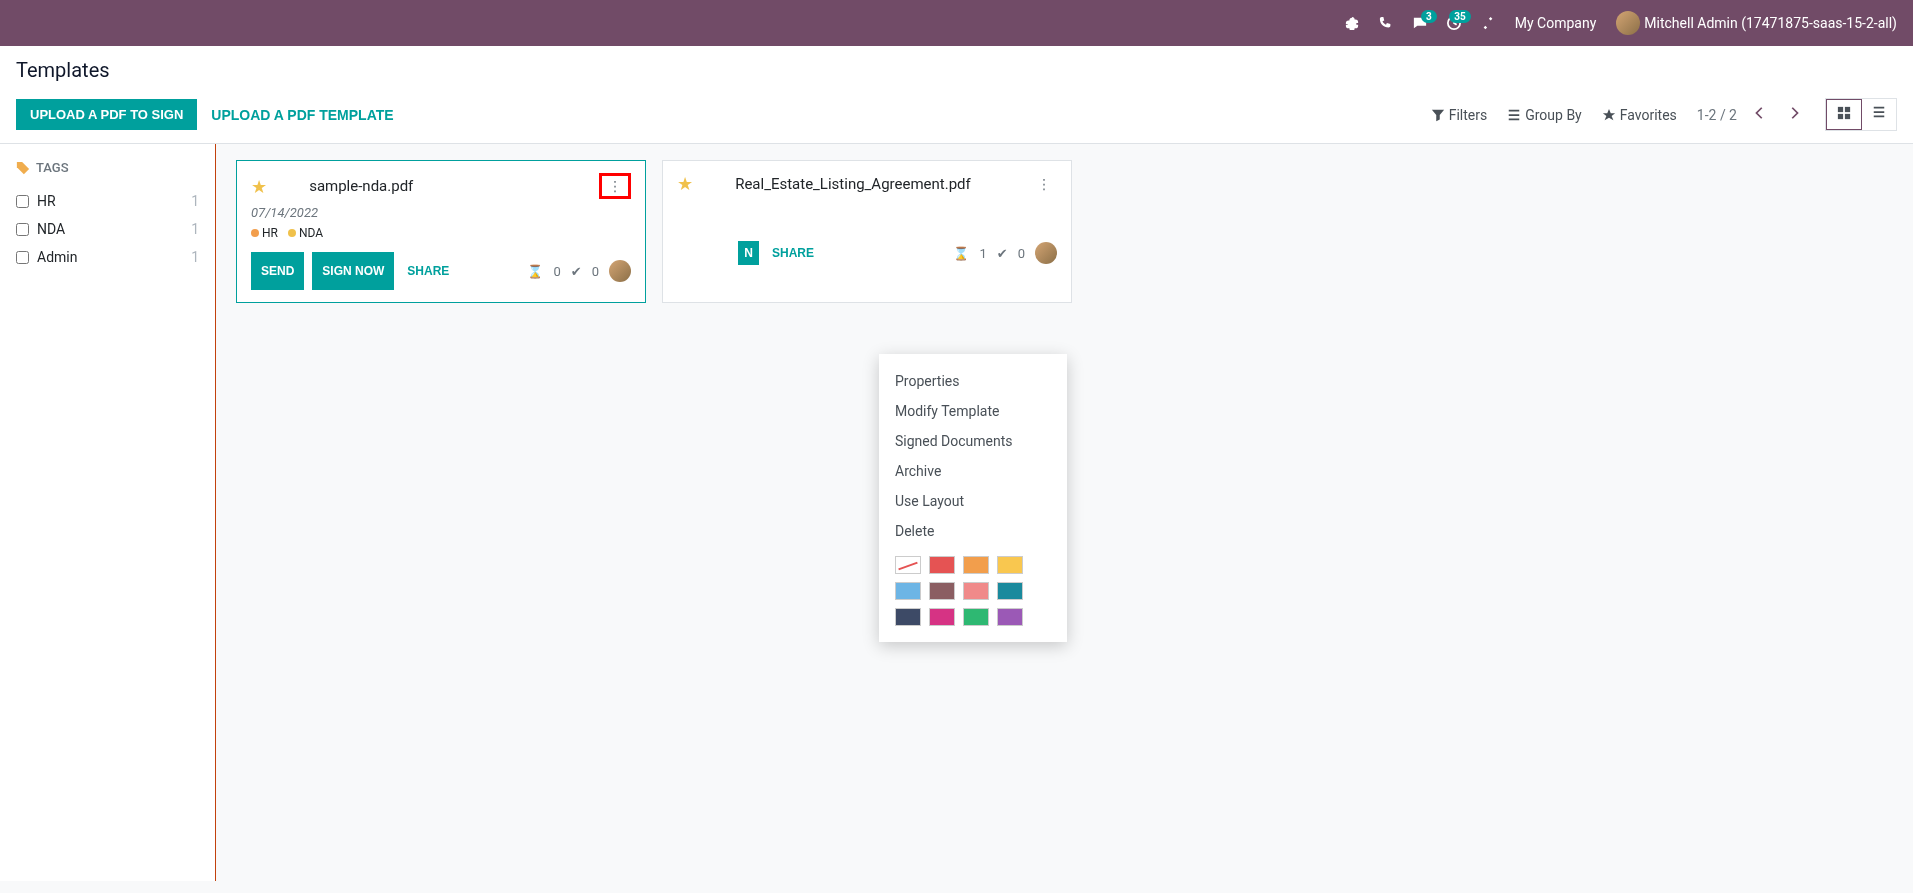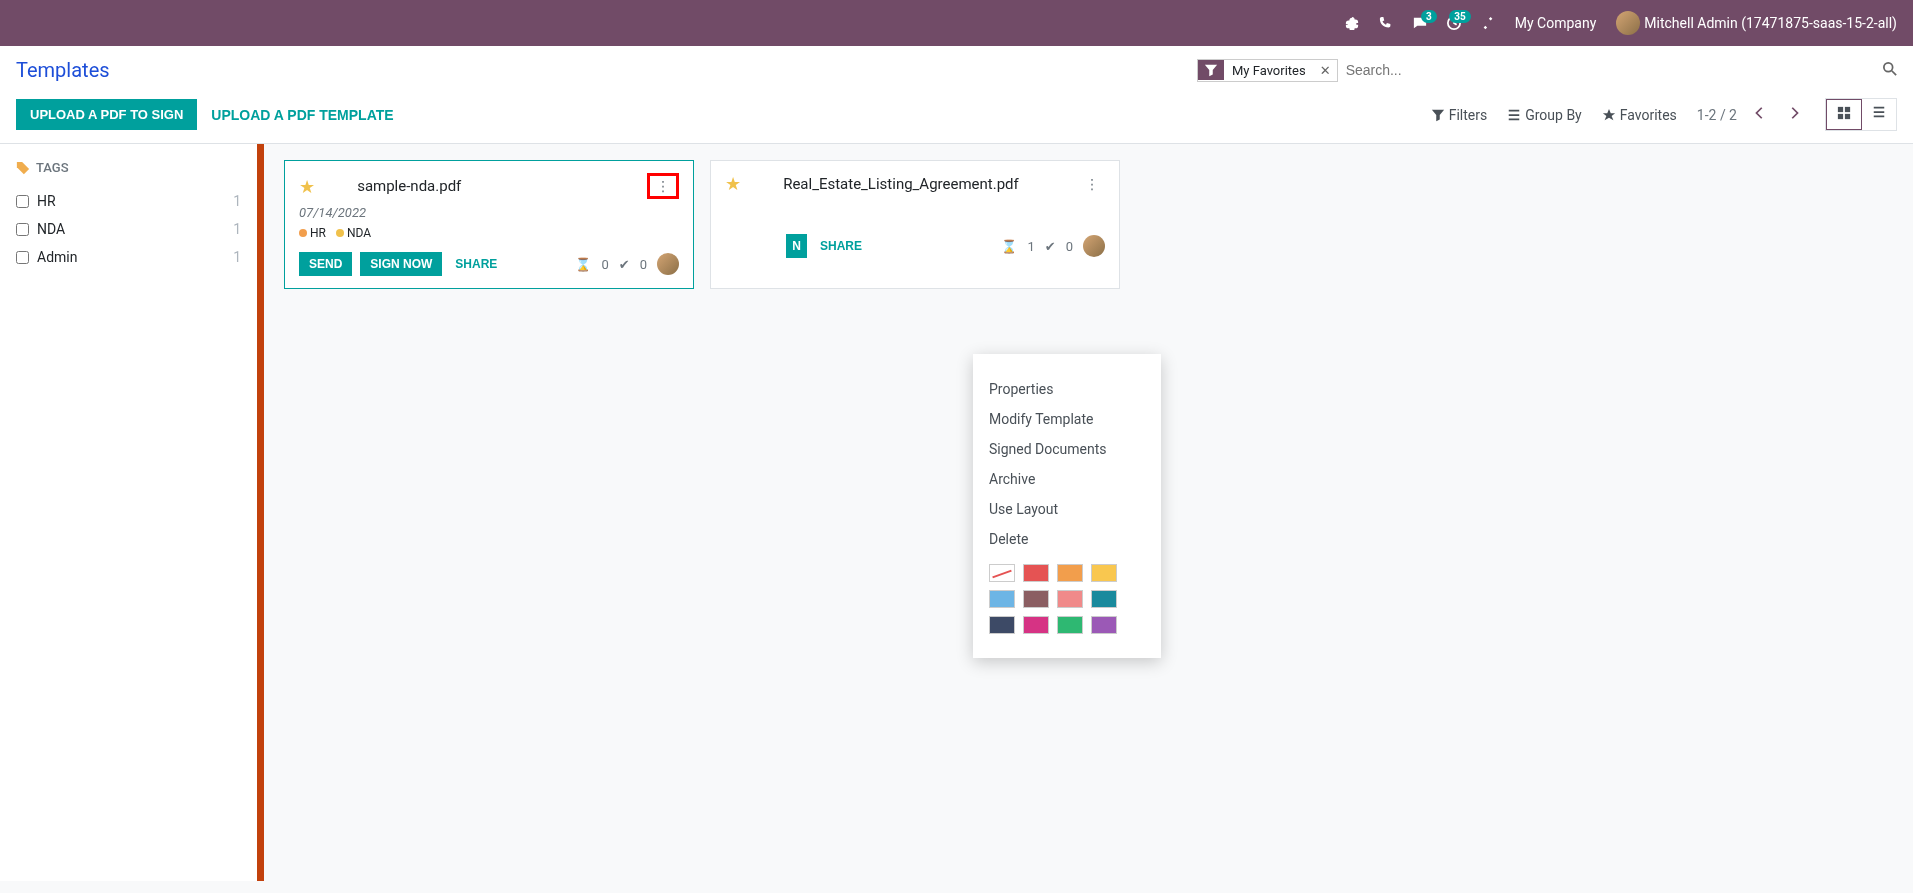--- a/index.html
+++ b/index.html
@@ -15,21 +15,21 @@
 .nav-links a { color: #fff; text-decoration: none; font-size: 14px; }
 .navbar-right { margin-left: auto; display: flex; align-items: center; gap: 20px; }
 .icon-btn { position: relative; cursor: pointer; color: #fff; display: flex; align-items: center; }
 .badge { position: absolute; top: -6px; right: -10px; background: #00a09d; color: #fff; font-size: 10px; border-radius: 8px; padding: 1px 5px; font-weight: bold; }
 .company { font-size: 14px; }
 .user { display: flex; align-items: center; gap: 4px; font-size: 14px; }
 .avatar { width: 24px; height: 24px; border-radius: 50%; background: linear-gradient(135deg,#d4a574,#8b6f47); display: inline-block; }
 
 
 .title-row { background: #fff; padding: 12px 16px 8px; display: flex; align-items: center; }
-.page-title { font-size: 20px; font-weight: 400; color: #1d4ed8; }
+.page-title { font-size: 20px; font-weight: 400; color: #0f172a; }
 .search-area { margin-left: auto; display: flex; align-items: center; width: 700px; }
 .filter-chip { display: flex; align-items: center; border: 1px solid #ccc; font-size: 13px; }
 .chip-funnel { background: #714b67; color: #fff; padding: 3px 6px; display: flex; align-items: center; }
 .chip-label { padding: 3px 8px; }
 .chip-x { padding: 3px 6px; cursor: pointer; color: #666; }
 .search-input { flex: 1; border: none; outline: none; padding: 4px 8px; font-size: 14px; }
 .search-icon { cursor: pointer; color: #666; margin-left: 8px; }
 
 
 .toolbar-row { background: #fff; padding: 8px 16px 12px; display: flex; align-items: center; border-bottom: 1px solid #dee2e6; }
@@ -38,46 +38,46 @@
 .toolbar-right { margin-left: auto; display: flex; align-items: center; gap: 20px; }
 .toolbar-item { display: flex; align-items: center; gap: 4px; cursor: pointer; color: #495057; font-size: 14px; }
 .pager { display: flex; align-items: center; gap: 12px; color: #6c757d; }
 .pager-btn { cursor: pointer; color: #714b67; padding: 4px; }
 .view-switch { display: flex; border: 1px solid #dee2e6; }
 .view-btn { padding: 6px 10px; cursor: pointer; color: #495057; }
 .view-btn.active { background: #fff; border: 1px solid #714b67; }
 
 
 .main { display: flex; min-height: calc(100vh - 156px); }
-.sidebar { width: 264px; background: #fff; border-right: 7px solid #c2410c; padding: 16px; }
+.sidebar { width: 216px; background: #fff; border-right: 1px solid #c2410c; padding: 16px; }
 .sidebar-title { display: flex; align-items: center; gap: 6px; color: #6c757d; font-size: 13px; font-weight: 500; margin-bottom: 12px; }
 .tag-item { display: flex; align-items: center; padding: 6px 0; cursor: pointer; }
 .tag-item input { margin-right: 8px; }
 .tag-count { margin-left: auto; color: #adb5bd; }
 
 .content { flex: 1; padding: 16px 20px; background: #f8f9fa; position: relative; }
 .kanban { display: flex; gap: 16px; flex-wrap: wrap; }
 .card { background: #fff; border: 1px solid #dee2e6; width: 410px; padding: 12px 14px; position: relative; }
 .card.selected { border: 1px solid #00a09d; }
 .card-header { display: flex; align-items: center; gap: 6px; }
 .star { color: #f0c14b; font-size: 18px; }
 .card-title { font-size: 15px; font-weight: 400; margin-left: 36px; }
 .dots { margin-left: auto; cursor: pointer; color: #6c757d; padding: 2px 6px; }
 .dots.highlighted { border: 3px solid #ff0000; }
 .card-date { color: #6c757d; font-style: italic; margin-top: 6px; font-size: 13px; }
 .card-tags { display: flex; gap: 10px; margin-top: 6px; font-size: 12px; }
 .tag-dot { display: inline-block; width: 8px; height: 8px; border-radius: 50%; margin-right: 3px; }
 .card-footer { display: flex; align-items: center; gap: 8px; margin-top: 12px; }
-.btn-sm { background: #00a09d; color: #fff; border: none; padding: 5px 10px; font-size: 12px; font-weight: bold; cursor: pointer; }
+.btn-sm { background: #00a09d; color: #fff; border: none; padding: 12px 10px; font-size: 12px; font-weight: bold; cursor: pointer; }
 .btn-sm-link { background: none; border: none; color: #00a09d; font-size: 12px; font-weight: bold; cursor: pointer; padding: 5px; }
 .card-stats { margin-left: auto; display: flex; align-items: center; gap: 10px; color: #6c757d; font-size: 13px; }
 .mini-avatar { width: 22px; height: 22px; border-radius: 50%; background: linear-gradient(135deg,#d4a574,#8b6f47); }
 
 
-.dropdown { position: absolute; top: 210px; left: 663px; background: #fff; box-shadow: 0 4px 16px rgba(0,0,0,0.2); padding: 20px 0; z-index: 100; min-width: 188px; margin-left: 46px; }
+.dropdown { position: absolute; top: 210px; left: 663px; background: #fff; box-shadow: 0 4px 16px rgba(0,0,0,0.2); padding: 12px 0; z-index: 100; min-width: 188px; }
 .dropdown-item { padding: 7px 16px; cursor: pointer; color: #495057; font-size: 14px; }
 .color-grid { display: grid; grid-template-columns: repeat(4, 26px); gap: 8px; padding: 10px 16px 4px; }
 .color-sw { width: 26px; height: 18px; cursor: pointer; border: 1px solid #ccc; }
 .color-none { background: #fff; position: relative; }
 .color-none::after { content: ""; position: absolute; top: 50%; left: 2px; right: 2px; border-top: 2px solid #e55353; transform: rotate(-20deg); }
 
 svg { width: 14px; height: 14px; fill: currentColor; }
 </style>
 </head>
 <body>
@@ -115,36 +115,20 @@
     <div class="company">My Company</div>
     <div class="user">
       <span class="avatar"></span>
       <span>Mitchell Admin (17471875-saas-15-2-all)</span>
     </div>
   </div>
 </div>
 
 <div class="title-row">
   <div class="page-title">Templates</div>
-  <div class="search-area">
-    <div class="filter-chip">
-      <span class="chip-funnel">
-          <svg viewBox="0 0 16 16">
-            <path d="M1 2h14l-5 6v5l-4 2V8z"></path>
-          </svg>
-        </span>
-      <span class="chip-label">My Favorites</span>
-      <span class="chip-x">✕</span>
-    </div>
-    <input class="search-input" placeholder="Search..." style="">
-    <span class="search-icon"><svg viewBox="0 0 16 16">
-          <circle cx="6" cy="6" r="5" fill="none" stroke="currentColor" stroke-width="2"></circle>
-          <path d="M10 10l5 5" stroke="currentColor" stroke-width="2"></path>
-        </svg></span>
-  </div>
 </div>
 
 <div class="toolbar-row">
   <button class="btn-primary">UPLOAD A PDF TO SIGN</button>
   <button class="btn-link">UPLOAD A PDF TEMPLATE</button>
   <div class="toolbar-right">
     <div class="toolbar-item">
       <svg viewBox="0 0 16 16">
           <path d="M1 2h14l-5 6v5l-4 2V8z"></path>
         </svg>

